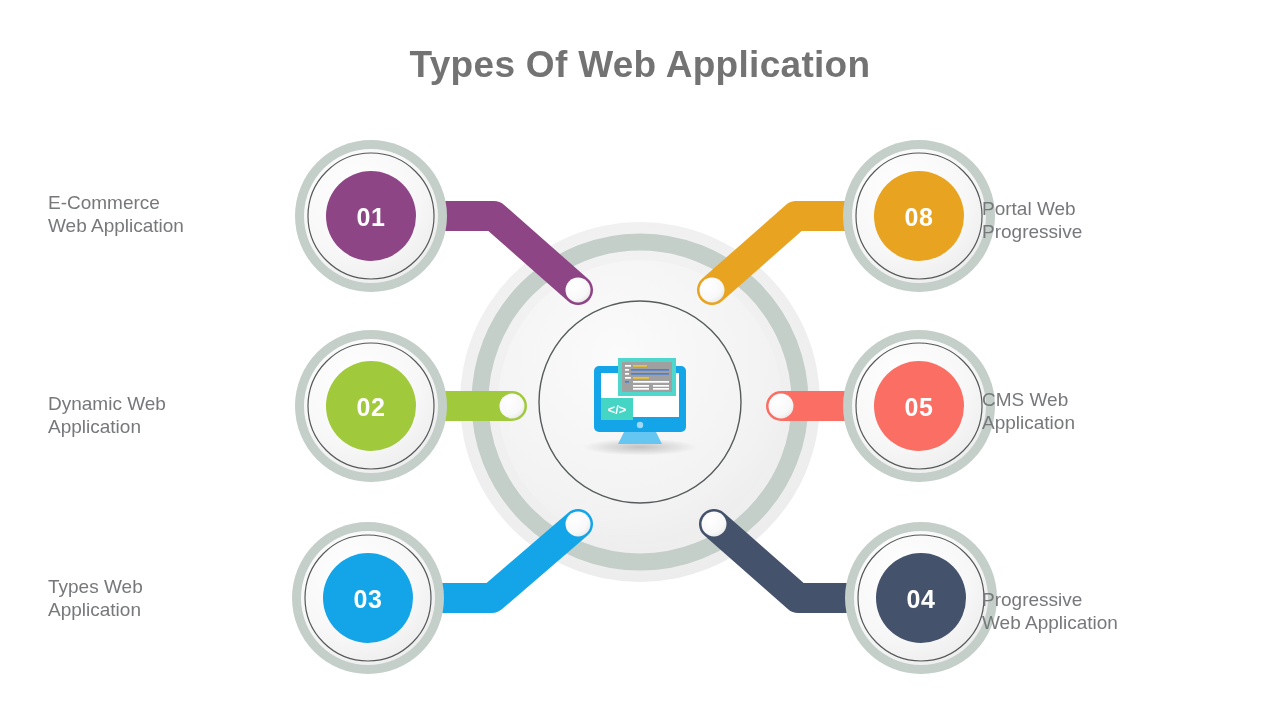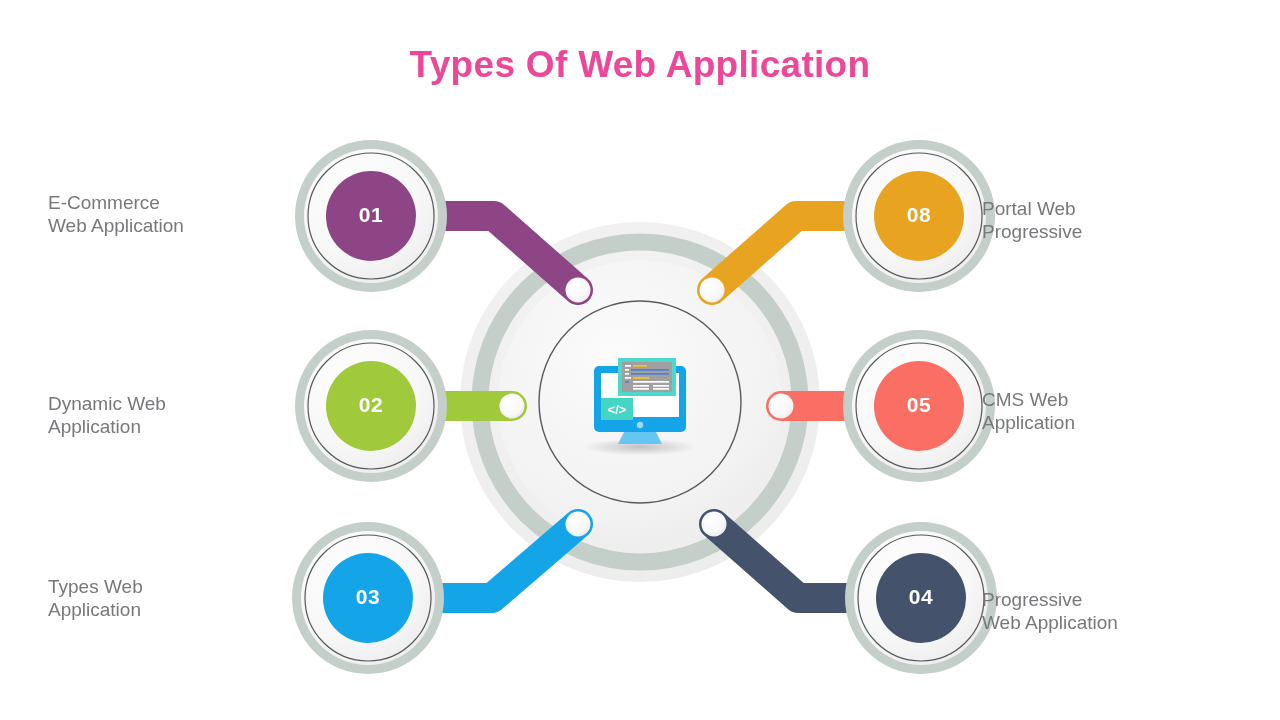--- a/index.html
+++ b/index.html
@@ -24,21 +24,21 @@
 
   
   .title {
     position: absolute;
     left: 0;
     top: 44px;
     width: 1280px;
     text-align: center;
     font-size: 37px;
     font-weight: bold;
-    color: #ec4899;
+    color: #737373;
     letter-spacing: 0.3px;
   }
 
   
   #art {
     position: absolute;
     left: 0; top: 0;
     width: 1280px;
     height: 720px;
   }
@@ -58,21 +58,21 @@
   .cap-2 { top: 392px; }
   .cap-3 { top: 575px; }
   .cap-4 { top: 197px; }
   .cap-5 { top: 388px; }
   .cap-6 { top: 588px; }
 
   
   .node-num {
     position: absolute;
     color: #ffffff;
-    font-size: 21px;
+    font-size: 25px;
     font-weight: bold;
     text-align: center;
     width: 90px;
     letter-spacing: 0.5px;
   }
 </style>
 </head>
 <body>
 
 <div id="stage">

